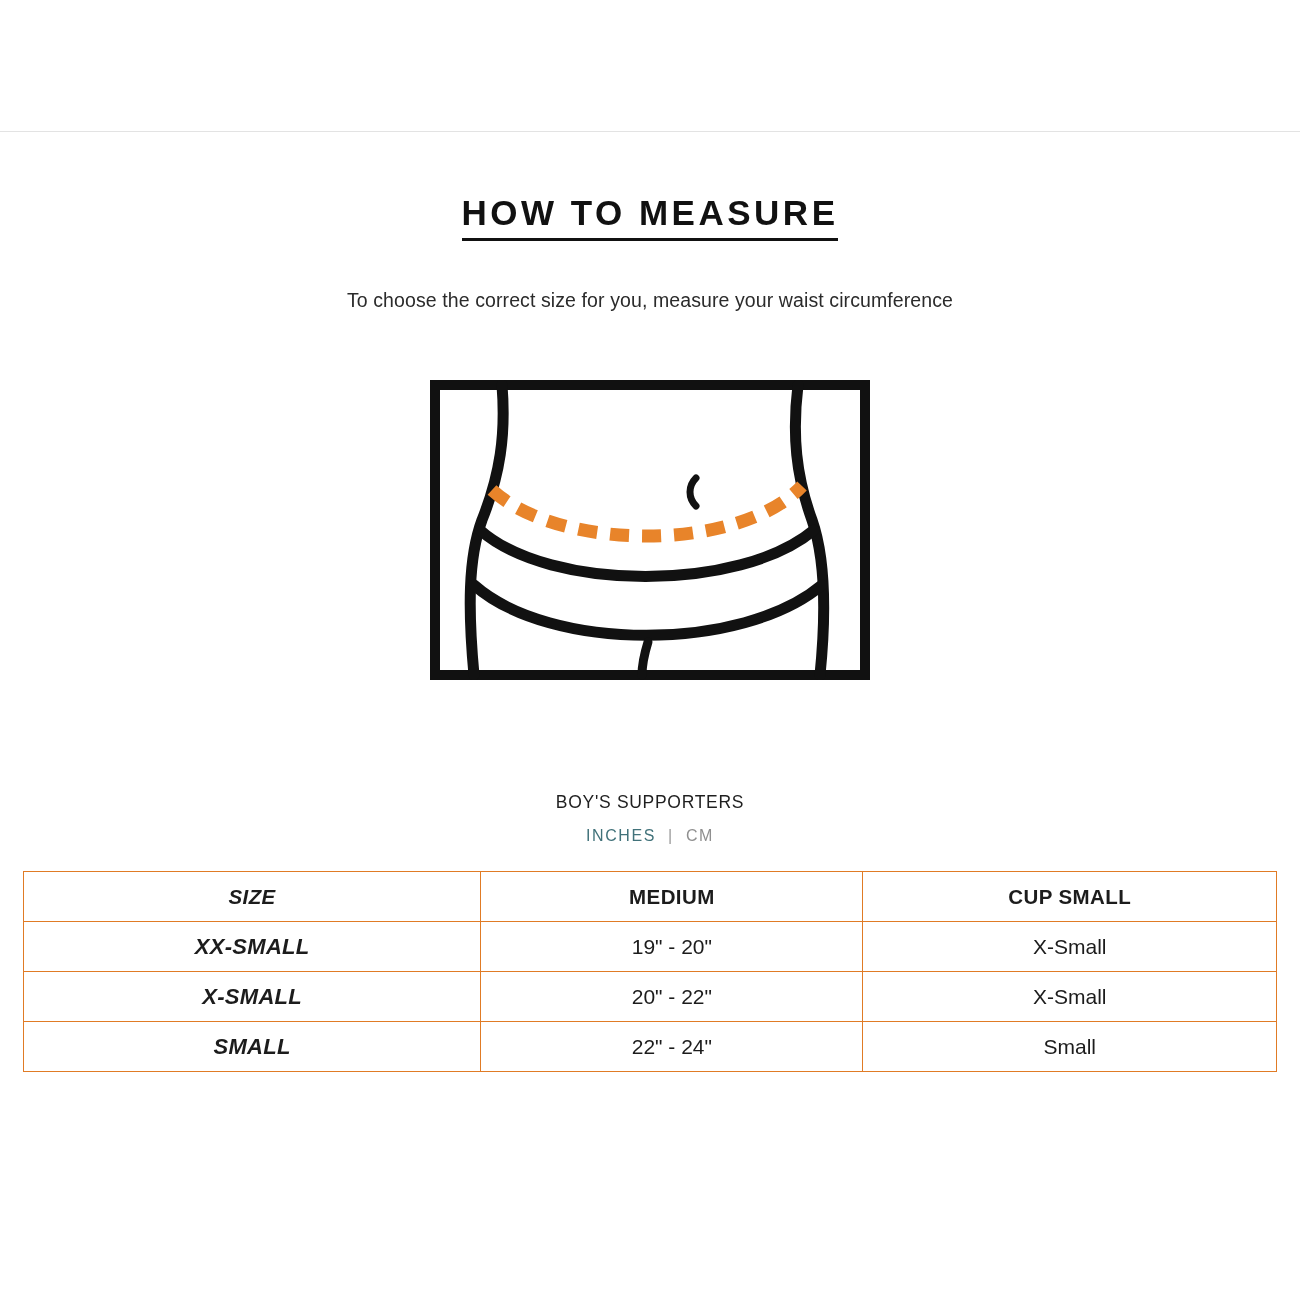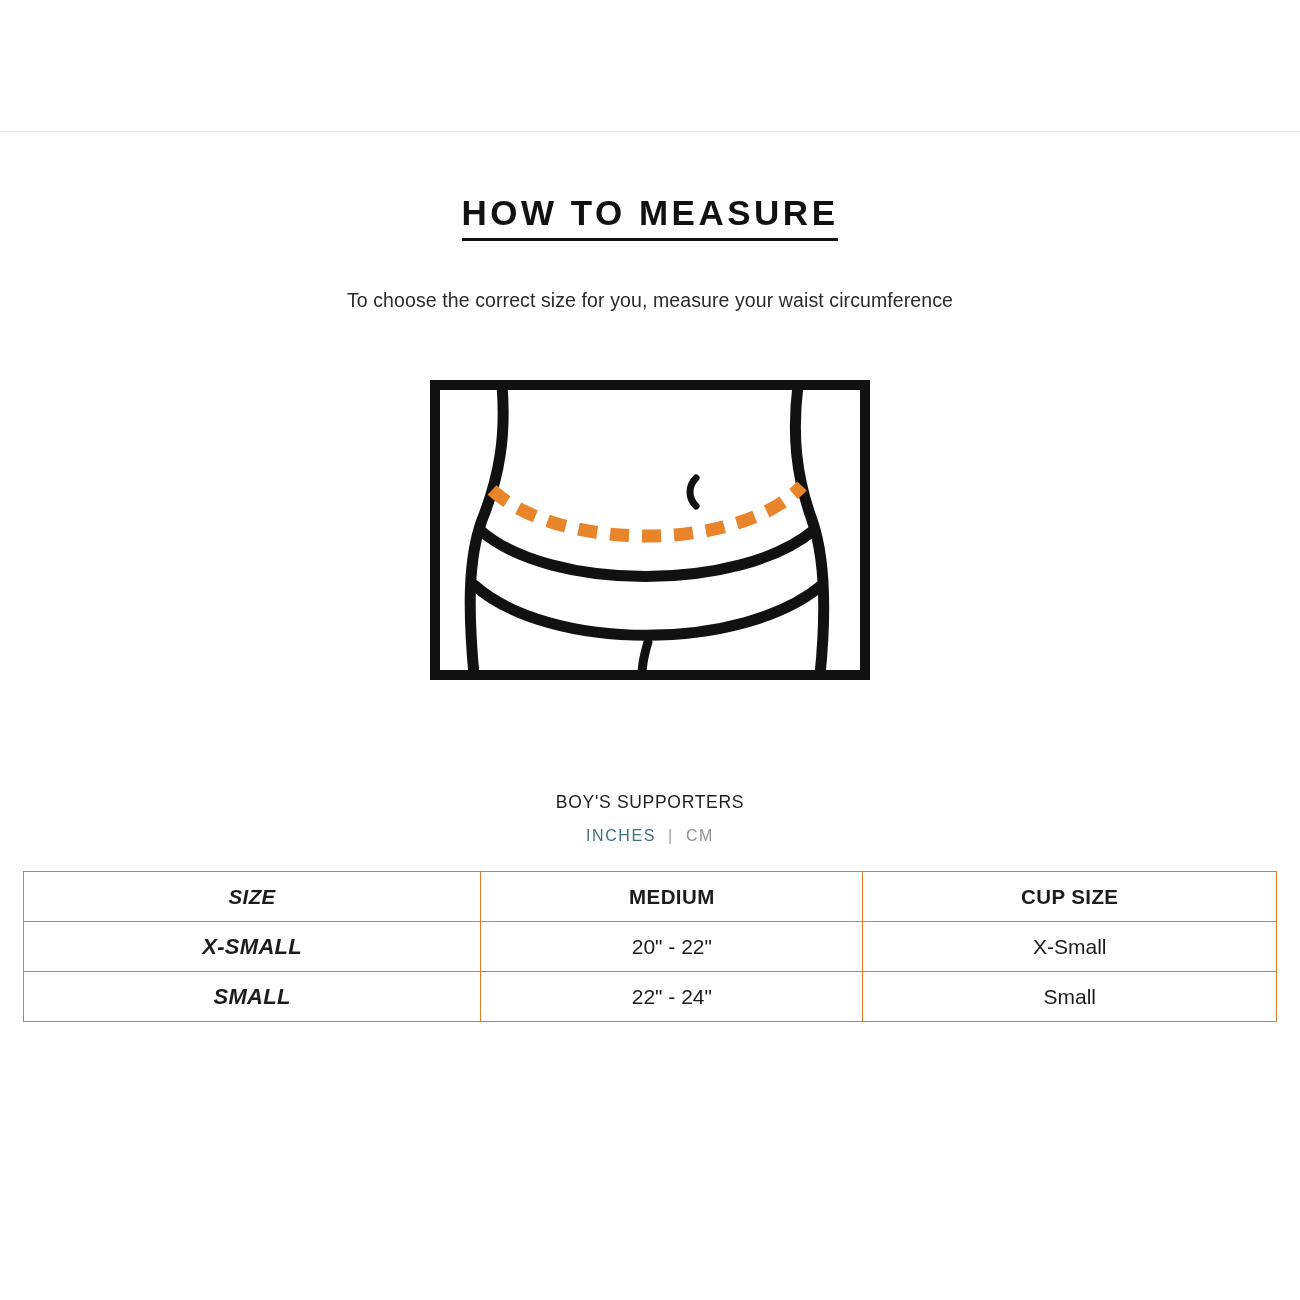--- a/index.html
+++ b/index.html
@@ -156,21 +156,26 @@
       <span class="unit-active">INCHES</span>
       <span class="unit-sep">|</span>
       <span class="unit-inactive">CM</span>
     </div>
 
     <table class="size-chart">
       <tbody>
         <tr class="header">
           <td class="col-size">SIZE</td>
           <td class="col-waist">MEDIUM</td>
-          <td class="col-cup">CUP SIZE</td>
+          <td class="col-cup">CUP SMALL</td>
+        </tr>
+        <tr class="body">
+          <td class="col-size">XX-SMALL</td>
+          <td class="col-waist">19" - 20"</td>
+          <td class="col-cup">X-Small</td>
         </tr>
         <tr class="body">
           <td class="col-size">X-SMALL</td>
           <td class="col-waist">20" - 22"</td>
           <td class="col-cup">X-Small</td>
         </tr>
         <tr class="body">
           <td class="col-size">SMALL</td>
           <td class="col-waist">22" - 24"</td>
           <td class="col-cup">Small</td>

